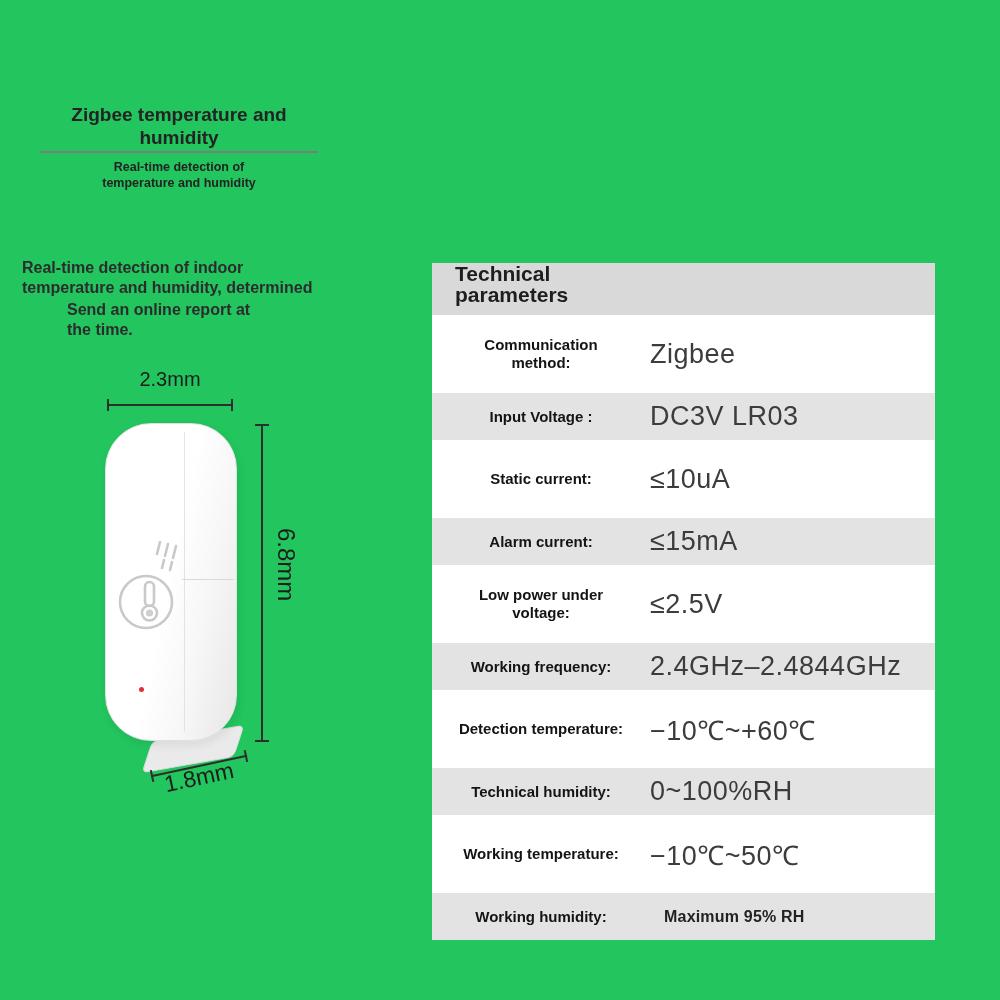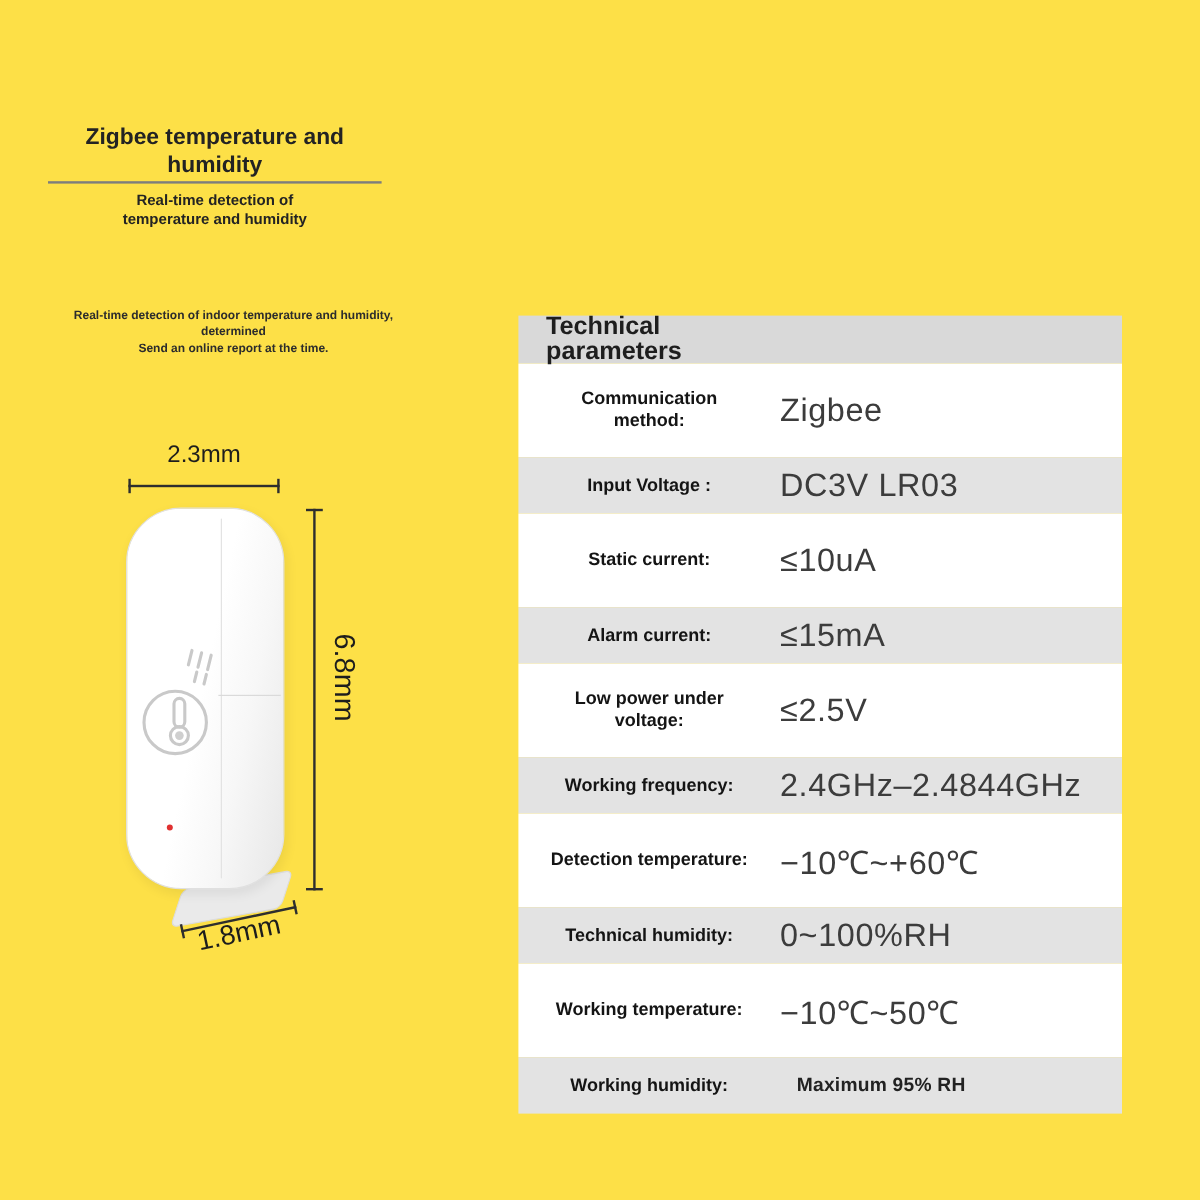--- a/index.html
+++ b/index.html
@@ -1,27 +1,27 @@
 <!DOCTYPE html>
 <html><head>
 <meta charset="utf-8">
 <style>
   * { margin:0; padding:0; box-sizing:border-box; }
   body { background:#ffffff; font-family:"Liberation Sans", sans-serif; }
-  .canvas { position:relative; width:1000px; height:1000px; background:#fde047; overflow:hidden;padding-left:20px; }
+  .canvas { position:relative; width:1000px; height:1000px; background:#22c55e; overflow:hidden;padding-left:20px; }
 
   
   .title-block { position:absolute; left:40px; top:103px; width:278px; text-align:center; }
   .title { font-size:19px; font-weight:bold; color:#232323; line-height:1.22; }
   .title-rule { position:absolute; left:40px; top:151px; width:278px; height:2px; background:#7d7d7d; }
   .subtitle { position:absolute; left:95px; top:160px; width:168px; text-align:center;
               font-size:12.5px; font-weight:bold; color:#232323; line-height:1.25; }
 
-  .intro { position:absolute; left:47px; top:258px; width:295px; text-align:center;
-           font-size:10px; font-weight:bold; color:#2c2c2c; line-height:1.25; }
+  .intro { position:absolute; left:22px; top:258px; width:295px; text-align:left;
+           font-size:16px; font-weight:bold; color:#2c2c2c; line-height:1.25; }
   .intro p.second { width:205px; margin:2px auto 0; }
 
   
   .dim-top-label { position:absolute; left:105px; top:368px; width:130px; text-align:center;
                    font-size:20px; color:#1d1d1d; }
   .dim-top-line { position:absolute; left:107px; top:399px; width:126px; height:12px; }
   .dim-top-line .bar { position:absolute; left:0; top:5px; width:100%; height:2px; background:#2e2e2e; }
   .dim-top-line .tick-l { position:absolute; left:0; top:0; width:2px; height:12px; background:#2e2e2e; }
   .dim-top-line .tick-r { position:absolute; right:0; top:0; width:2px; height:12px; background:#2e2e2e; }
 
@@ -48,21 +48,21 @@
 
   .dim-bottom-line { position:absolute; left:150px; top:760px; width:98px; height:12px; transform:rotate(-12deg); }
   .dim-bottom-line .bar { position:absolute; left:0; top:5px; width:100%; height:2px; background:#2e2e2e; }
   .dim-bottom-line .tick-l { position:absolute; left:0; top:0; width:2px; height:12px; background:#2e2e2e; }
   .dim-bottom-line .tick-r { position:absolute; right:0; top:0; width:2px; height:12px; background:#2e2e2e; }
   .dim-bottom-label { position:absolute; left:148px; top:764px; width:102px; text-align:center;
                       font-size:23px; color:#1d1d1d; transform:rotate(-12deg); }
 
   
   .spec-table { position:absolute; left:432px; top:263px; width:503px; }
-  .spec-header { background:#d9d9d9; height:40px; display:flex; align-items:flex-end; }
+  .spec-header { background:#d9d9d9; height:52px; display:flex; align-items:flex-start; }
   .spec-header .hdr-text { padding-left:23px; width:190px; font-size:21px; font-weight:bold;
                            color:#1e1e1e; line-height:1.0; }
   .spec-row { display:flex; align-items:center; }
   .spec-row.white { min-height:78px; background:#ffffff; }
   .spec-row.gray  { min-height:47px; background:#e3e3e3; }
   .spec-label { width:218px; text-align:center; font-size:15px; font-weight:bold;
                 color:#141414; line-height:1.18; padding:0 26px; }
   .spec-value { font-size:27px; color:#3c3c3c; letter-spacing:0.5px; }
   .spec-value.small { font-size:16px; font-weight:bold; color:#222222; letter-spacing:0.2px; padding-left:14px; }
 </style>

